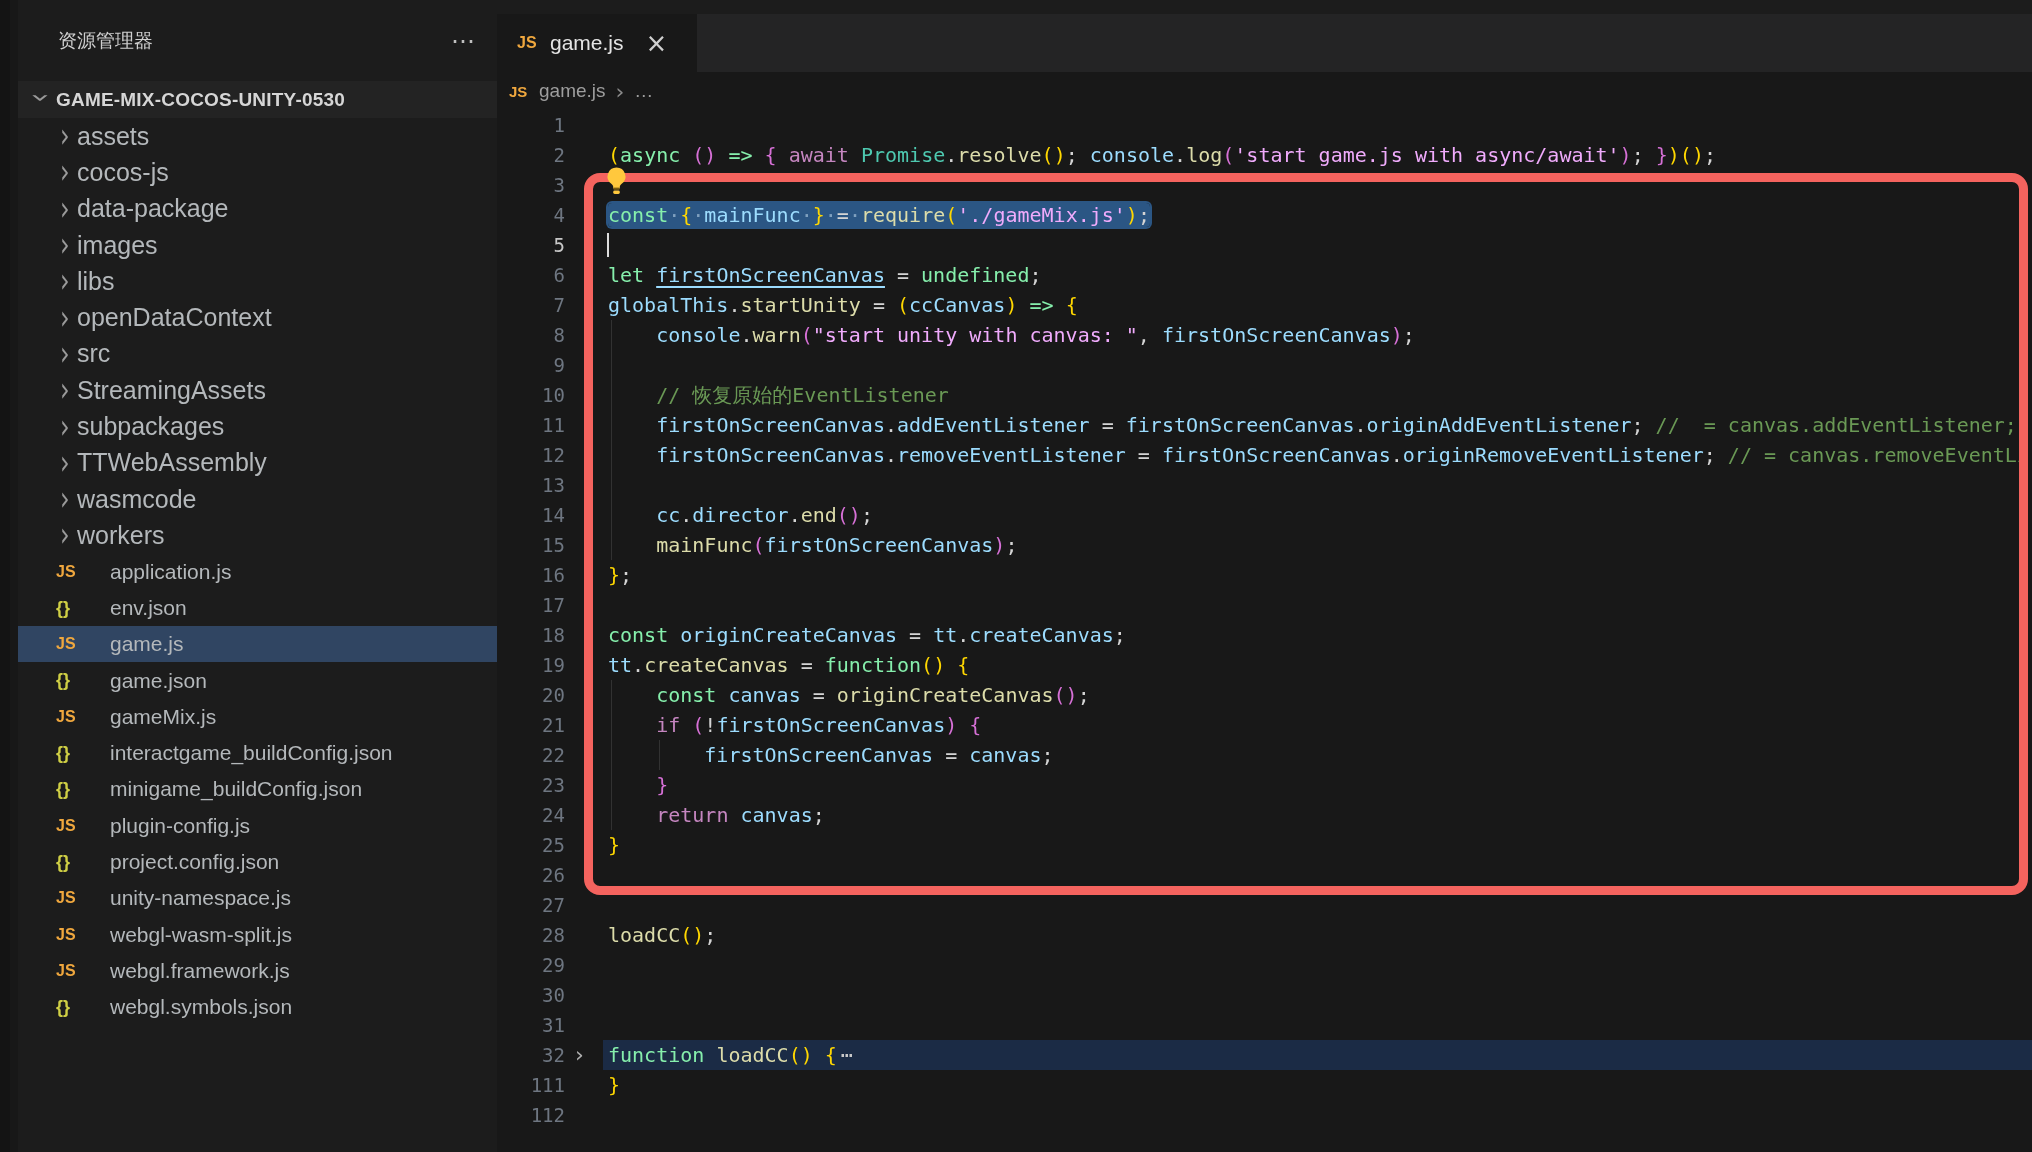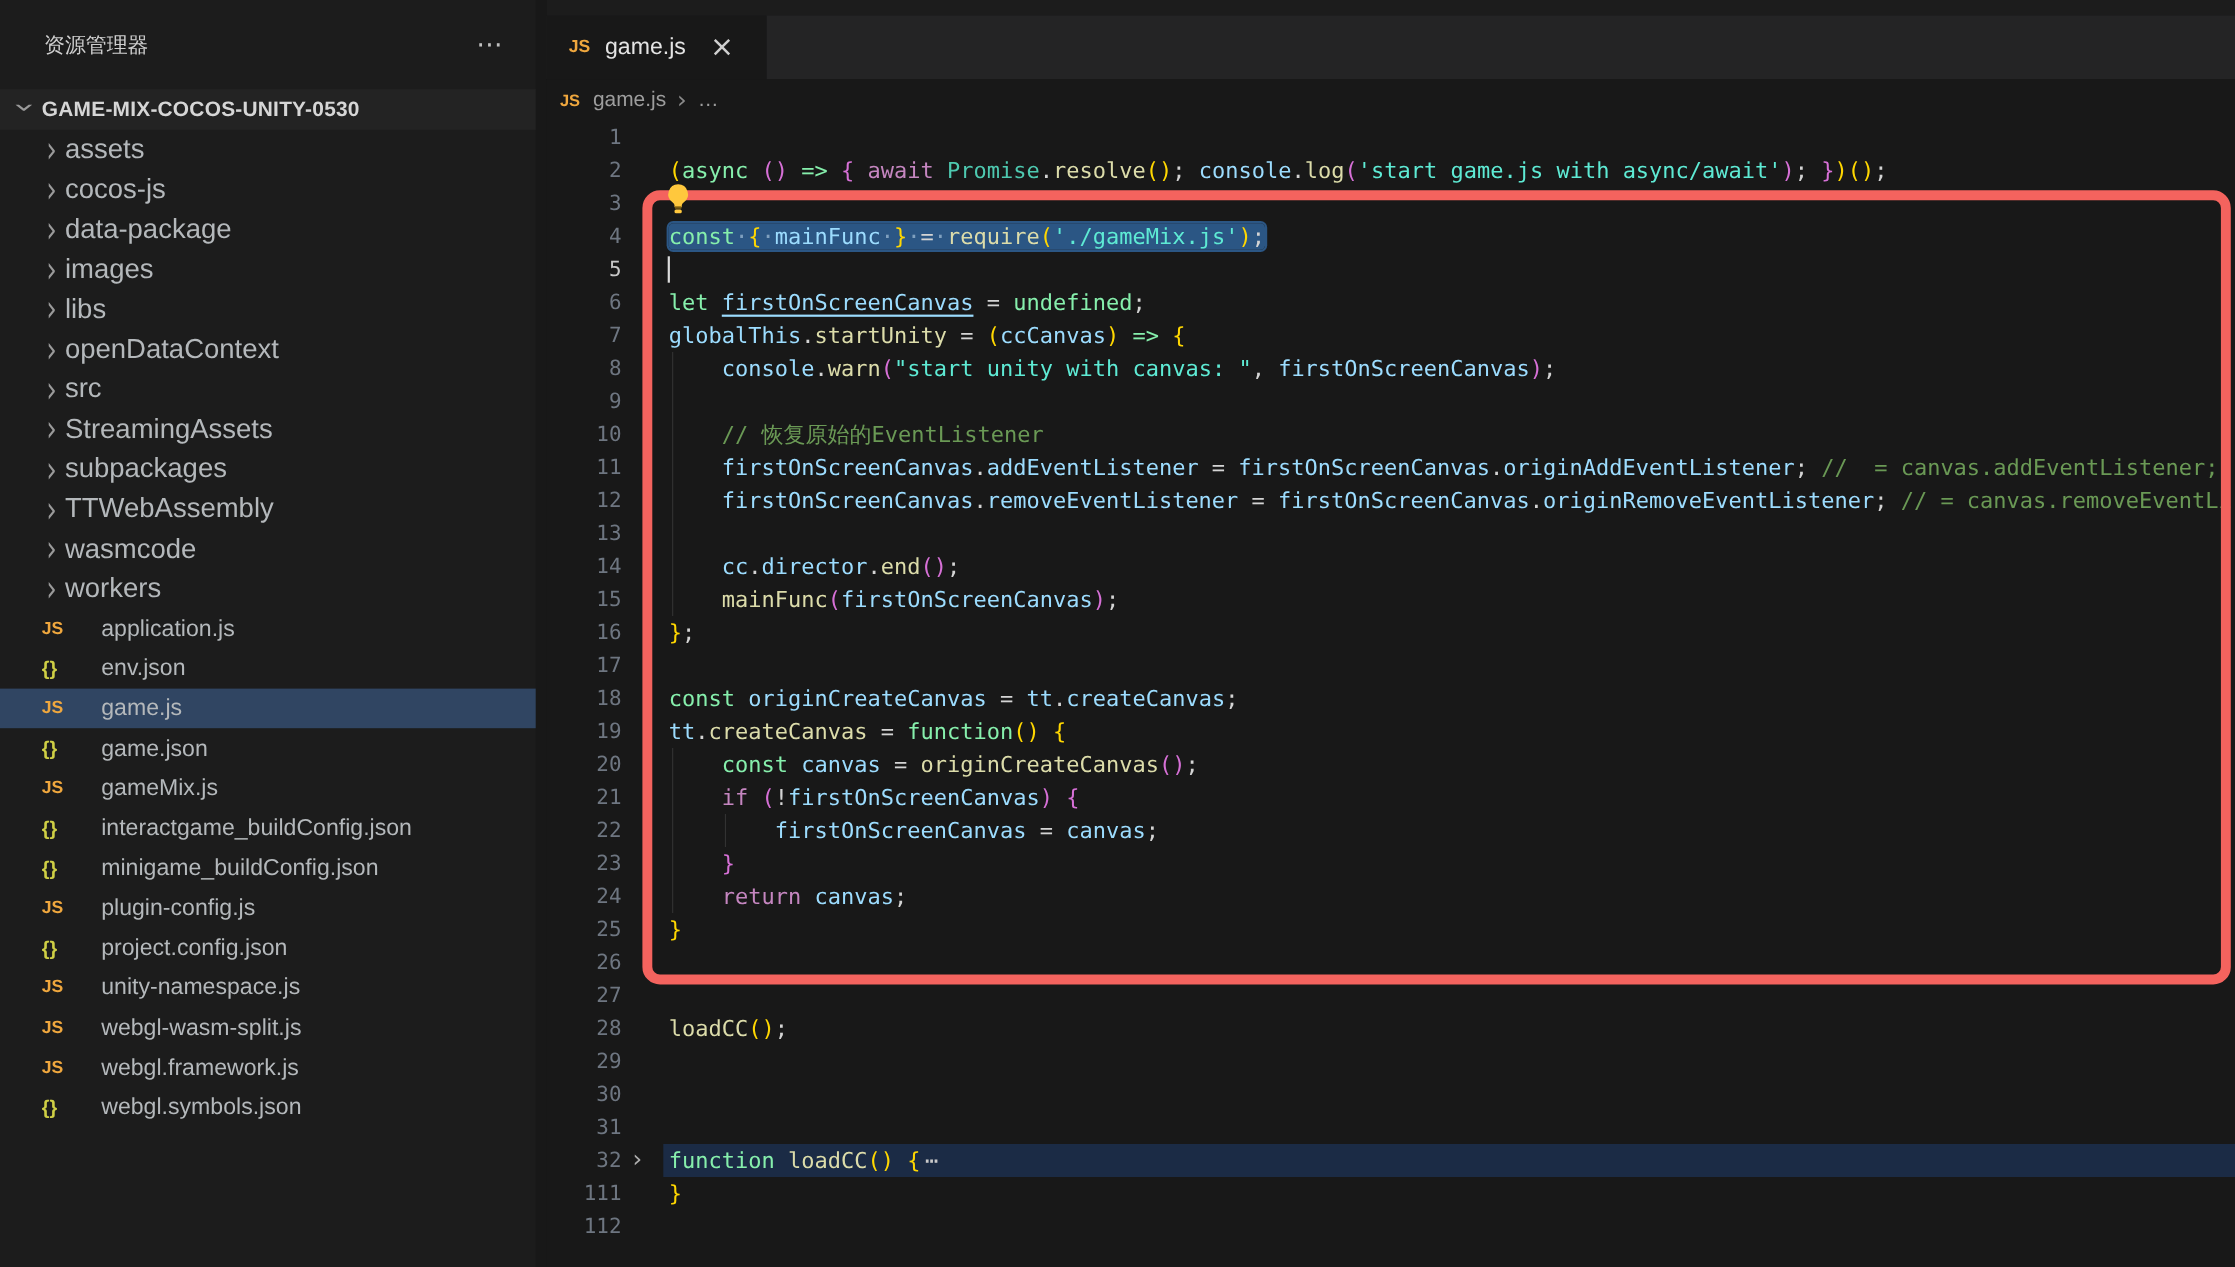--- a/index.html
+++ b/index.html
@@ -1,21 +1,21 @@
 <!DOCTYPE html>
 <html><head>
 <meta charset="utf-8">
 <style>
   html,body{margin:0;padding:0;background:#101010;}
   .app{position:relative;width:2032px;height:1152px;background:#181818;overflow:hidden;
        font-family:"Liberation Sans",sans-serif;-webkit-font-smoothing:antialiased;}
   
   .left-edge{position:absolute;left:0;top:0;width:10px;height:1152px;background:#141414;}
   
-  .sidebar{position:absolute;left:0;top:0;width:487px;height:1152px;background:#1c1c1c;}
+  .sidebar{position:absolute;left:18px;top:0;width:487px;height:1152px;background:#1c1c1c;}
   .sb-header{height:81px;display:flex;align-items:center;}
   .sb-title{margin-left:40px;font-size:19px;font-weight:500;color:#cfcfcf;flex:1;}
   .sb-actions{margin-right:28px;color:#c0c0c0;font-size:24px;letter-spacing:2px;cursor:pointer;}
   .sb-root{height:37px;display:flex;align-items:center;background:#232323;}
   .sb-root .chev{margin-left:16px;}
   .sb-root-label{margin-left:8px;font-size:19px;font-weight:700;color:#d6d6d6;letter-spacing:.2px;}
   .sb-row{height:36.3px;display:flex;align-items:center;cursor:pointer;}
   .sb-row.selected{background:#304562;}
   .chev{display:inline-block;width:14px;color:#9a9a9a;font-size:24px;line-height:14px;
         font-family:"DejaVu Sans",sans-serif;transform:scaleY(1.4);}
@@ -49,21 +49,21 @@
   .num{position:absolute;left:0;top:0;width:68px;text-align:right;color:#6e7681;font-size:19px;}
   .num.active{color:#c8c8c8;}
   .fold-chev{position:absolute;left:78px;top:0;color:#aeaeae;font-size:22px;
              font-family:"DejaVu Sans",sans-serif;cursor:pointer;}
   .content{position:absolute;left:111px;top:0;}
   .selwrap{background:#2b5684;border-radius:4px;box-shadow:0 0 0 2px #2b5684;}
   .cursor{position:absolute;left:110px;top:3px;width:2px;height:24px;background:#dcdcdc;}
   .guide{position:absolute;width:1px;background:#323232;}
   
   .tk-k{color:#86efac;} .tk-c{color:#C586C0;text-align:center;} .tk-f{color:#DCDCAA;}
-  .tk-v{color:#9CDCFE;} .tk-t{color:#4EC9B0;} .tk-s{color:#5eead4;}
+  .tk-v{color:#9CDCFE;} .tk-t{color:#4EC9B0;} .tk-s{color:#f0abfc;}
   .tk-m{color:#6A9955;} .tk-p{color:#D4D4D4;} .tk-g{color:#FFD700;}
   .tk-pk{color:#D670D6;}
   .tk-u{color:#9CDCFE;text-decoration:underline;text-underline-offset:4px;}
   .tk-d{color:#7fa0bf;}
   .tk-fold{color:#c9c9c9;margin-left:4px;letter-spacing:-2px;}
   
   .redbox{position:absolute;left:584px;top:173px;width:1426px;height:704px;
           border:9px solid #F4635E;border-radius:16px;pointer-events:none;z-index:6;}
   .bulb{position:absolute;left:604px;top:166px;z-index:7;cursor:pointer;}
 </style>

